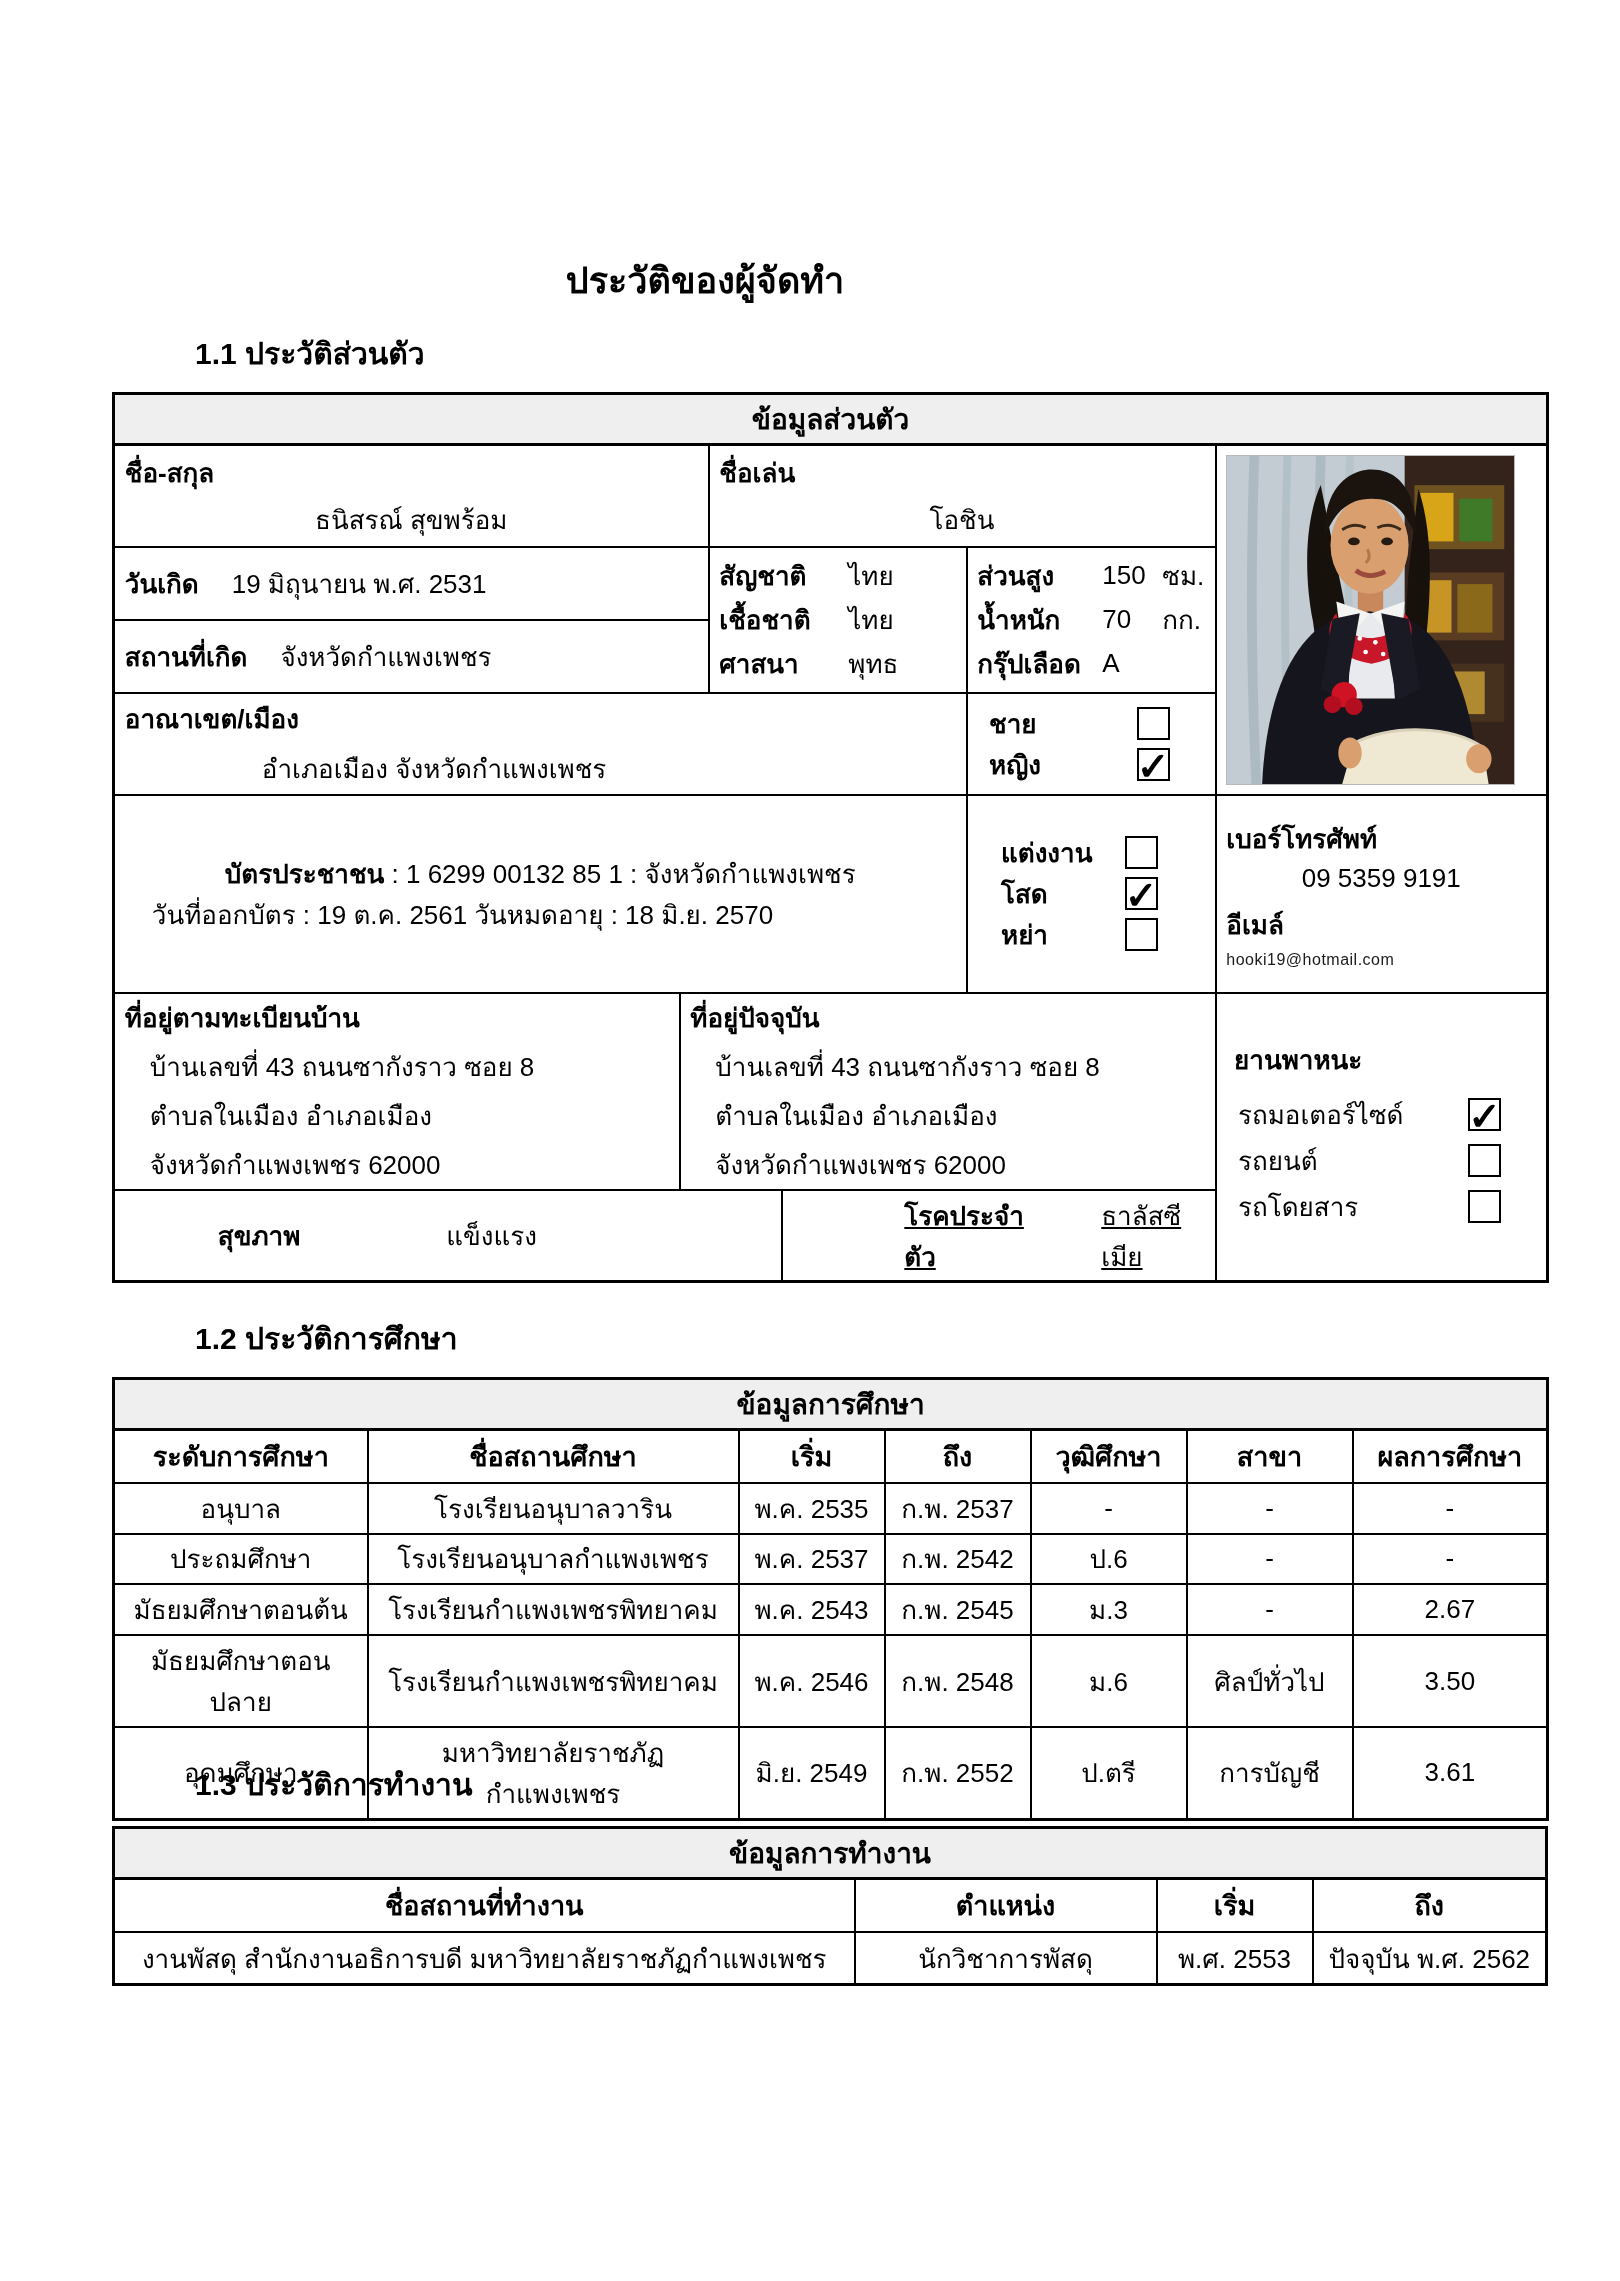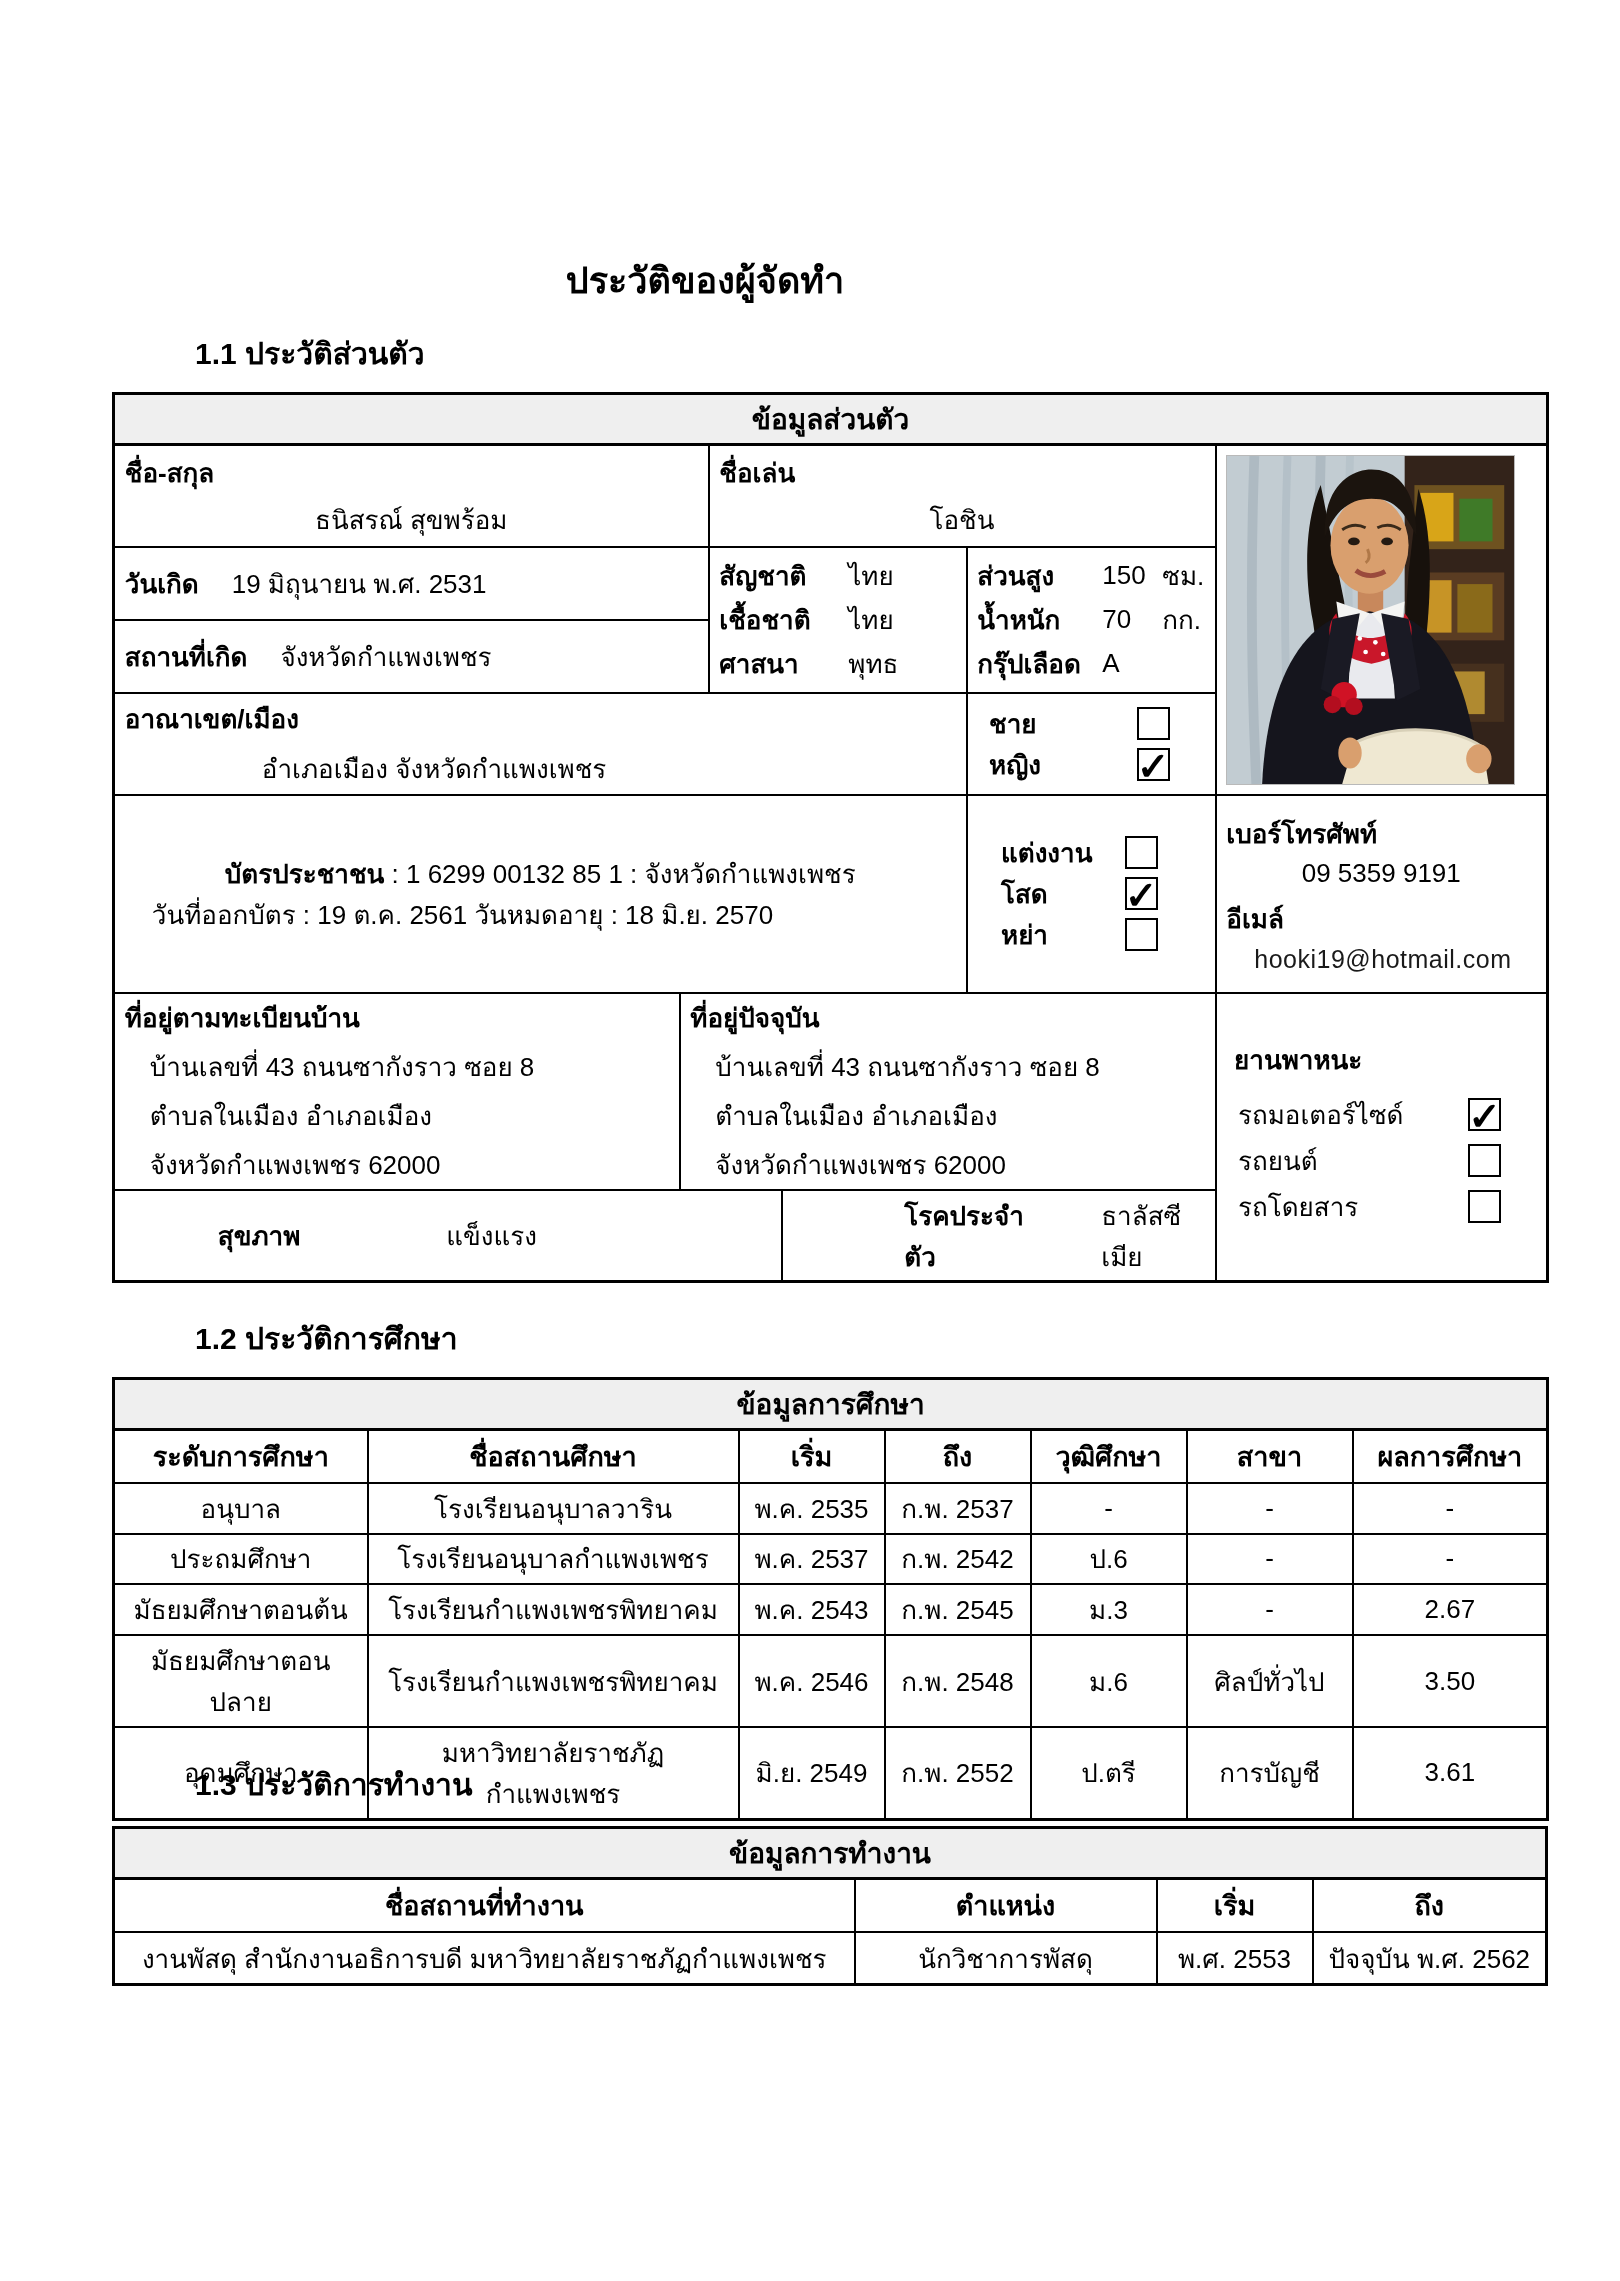--- a/index.html
+++ b/index.html
@@ -52,21 +52,21 @@
   .ckrow.plain .cklabel { font-weight:normal; }
   .ckbox {
     width:33px; height:33px; border:2.9px solid #000; flex:none;
     display:flex; align-items:flex-end; justify-content:center;
     font-size:39px; line-height:25px; font-weight:bold; overflow:visible;
   }
   .idcell { vertical-align:middle; padding-left:31px; }
   .idline1 { margin-bottom:0;text-align:center; }
   .idline2 { padding-left:27px; }
   .phone-val { text-align:center; padding:3.9px 0 9.8px 0; }
-  .email-val { font-size:25px; padding-top:5.9px; color:#1a1a1a; letter-spacing:0.5px;margin-left:28px; }
+  .email-val { font-size:16px; padding-top:5.9px; color:#1a1a1a; letter-spacing:0.5px; }
   .addr .aline { padding:7.8px 0 0 25px; }
   .vehicle-label { font-weight:bold; padding:3.9px 0 2px 17.6px; }
   .hflex { display:flex; align-items:center; }
   .hflex .k { font-weight:bold; }
 
   .photo-cell { vertical-align:top; padding:9.8px 21.5px; }
   .photo-frame { width:289px; height:330px; border:1px solid #b9b9b9; background:#c2ccd2; overflow:hidden; }
   .photo-frame svg { display:block; width:100%; height:100%; }
 
   
@@ -293,21 +293,21 @@
     </tr>
 
     <tr style="height:82px">
       <td colspan="3">
         <div class="hflex" style="padding-left:93px; gap:146px;">
           <span class="k">สุขภาพ</span>
           <span>แข็งแรง</span>
         </div>
       </td>
       <td colspan="2">
-        <div class="hflex" style="padding-left:112px; gap:68px;">
+        <div class="hflex" style="padding-left:112px; gap:68px;text-decoration:underline;">
           <span class="k">โรคประจำตัว</span>
           <span>ธาลัสซีเมีย</span>
         </div>
       </td>
     </tr>
   </tbody>
     </table>
 
   <div class="sec-heading sec2">1.2 ประวัติการศึกษา</div>
 

